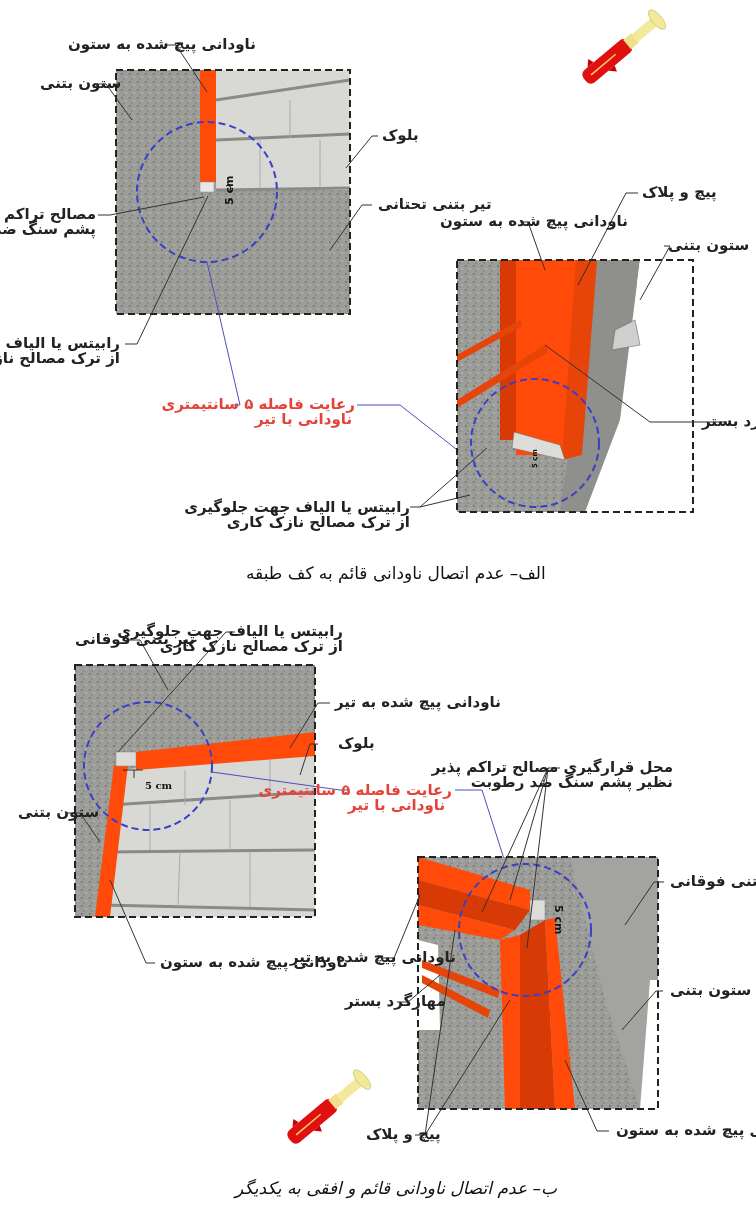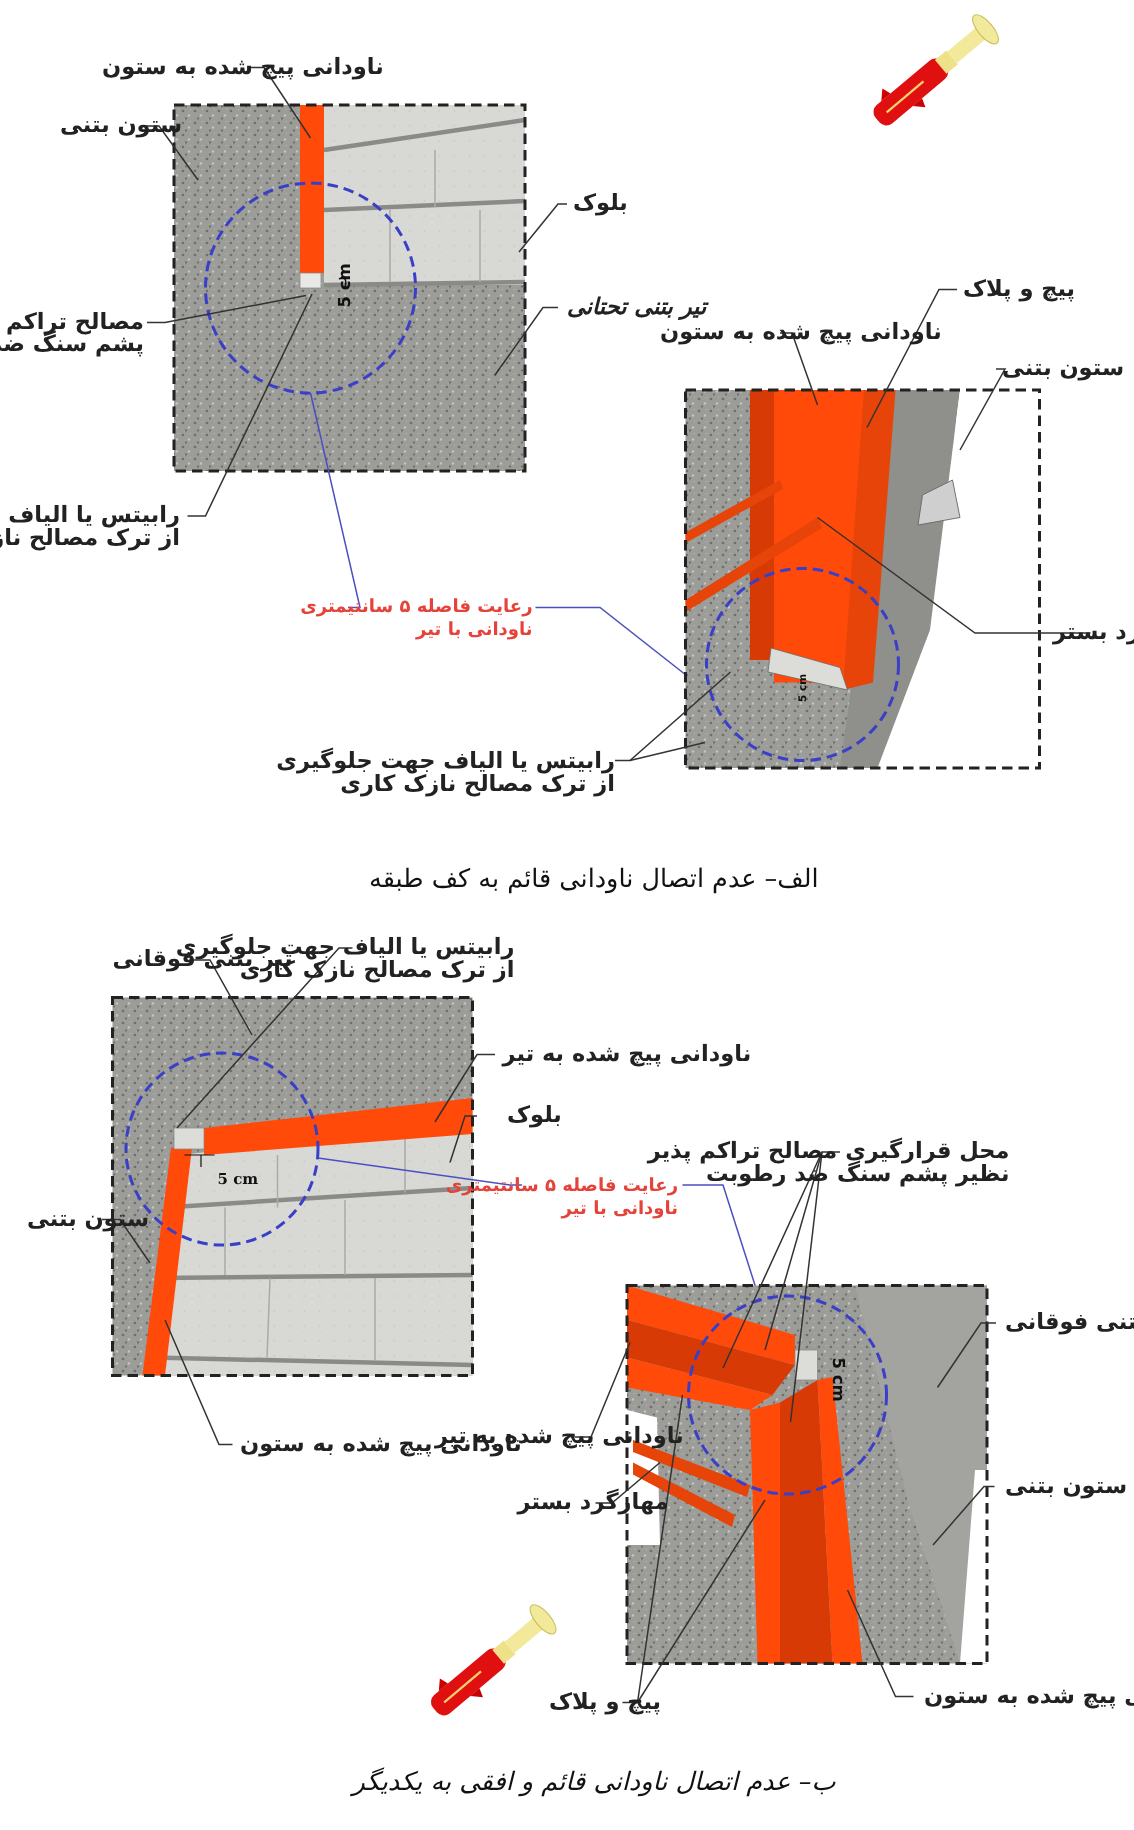--- a/index.html
+++ b/index.html
@@ -1,18 +1,18 @@
 <!DOCTYPE html>
 <html><head>
 <meta charset="utf-8">
 <style>
   html,body{margin:0;padding:0;background:#ffffff;}
   body{width:756px;height:1220px;position:relative;overflow:hidden;font-family:"DejaVu Sans",sans-serif;}
   .lbl{position:absolute;font-size:15px;font-weight:bold;color:#222;direction:rtl;white-space:nowrap;line-height:15px;text-align:right;}
-  .lbl.red{color:#e5433a;font-size:12px;text-align:right;}
+  .lbl.red{color:#e5433a;font-size:15px;text-align:left;}
   .lbl.two{text-align:center;}
   .caption{position:absolute;font-size:17px;color:#111;direction:rtl;white-space:nowrap;font-family:"DejaVu Sans",sans-serif;}
   svg{position:absolute;left:0;top:0;}
 </style>
 </head>
 <body>
 
 <svg width="756" height="1220" viewBox="0 0 756 1220" xmlns="http://www.w3.org/2000/svg">
   <defs>
     <pattern id="conc" width="8" height="8" patternUnits="userSpaceOnUse">
@@ -165,21 +165,21 @@
     <line x1="8" y1="0" x2="40" y2="0" stroke="#f8d070" stroke-width="1.5"></line>
     <rect x="55" y="-6" width="10" height="12" fill="#efe08a"></rect>
     <rect x="65" y="-5" width="26" height="10" fill="#f2ea9a"></rect>
     <ellipse cx="94" cy="0" rx="5" ry="12" fill="#f2ea9a" stroke="#c8be60" stroke-width="0.7"></ellipse>
   </g>
 </svg>
 
 <div class="lbl" style="left:68px;top:37px;">ناودانی پیچ شده به ستون</div>
 <div class="lbl" style="left:40px;top:76px;">ستون بتنی</div>
 <div class="lbl" style="left:382px;top:128px;text-align:left;direction:rtl;">بلوک</div>
-<div class="lbl" style="left:378px;top:197px;font-style:italic;">تیر بتنی تحتانی</div>
+<div class="lbl" style="left:378px;top:197px;">تیر بتنی تحتانی</div>
 <div class="lbl two" style="left:18px;top:207px;width:78px;">
   <div>مصالح تراکم پذیر نظیر</div>
   <div>پشم سنگ ضد مصالح</div>
 </div>
 <div class="lbl two" style="left:0px;top:336px;width:120px;">
   <div>رابیتس یا الیاف جهت جلوگیری</div>
   <div>از ترک مصالح نازک کاری</div>
 </div>
 <div class="lbl red" style="left:255px;top:397px;width:100px;">
   <div>رعایت فاصله ۵ سانتیمتری</div>
@@ -188,21 +188,21 @@
 
 <div class="lbl" style="left:642px;top:185px;">پیچ و پلاک</div>
 <div class="lbl" style="left:440px;top:214px;">ناودانی پیچ شده به ستون</div>
 <div class="lbl" style="left:668px;top:238px;">ستون بتنی</div>
 <div class="lbl" style="left:702px;top:414px;">مهارگرد بستر</div>
 <div class="lbl two" style="left:300px;top:500px;width:110px;">
   <div>رابیتس یا الیاف جهت جلوگیری</div>
   <div>از ترک مصالح نازک کاری</div>
 </div>
 
-<div class="caption" style="left:246px;top:576px;">الف– عدم اتصال ناودانی قائم به کف طبقه</div>
+<div class="caption" style="left:246px;top:563px;">الف– عدم اتصال ناودانی قائم به کف طبقه</div>
 
 <div class="lbl" style="left:75px;top:632px;">تیر بتنی فوقانی</div>
 <div class="lbl two" style="left:238px;top:624px;width:105px;">
   <div>رابیتس یا الیاف جهت جلوگیری</div>
   <div>از ترک مصالح نازک کاری</div>
 </div>
 <div class="lbl" style="left:335px;top:695px;">ناودانی پیچ شده به تیر</div>
 <div class="lbl" style="left:338px;top:736px;">بلوک</div>
 <div class="lbl" style="left:18px;top:805px;">ستون بتنی</div>
 <div class="lbl" style="left:160px;top:955px;">ناودانی پیچ شده به ستون</div>

